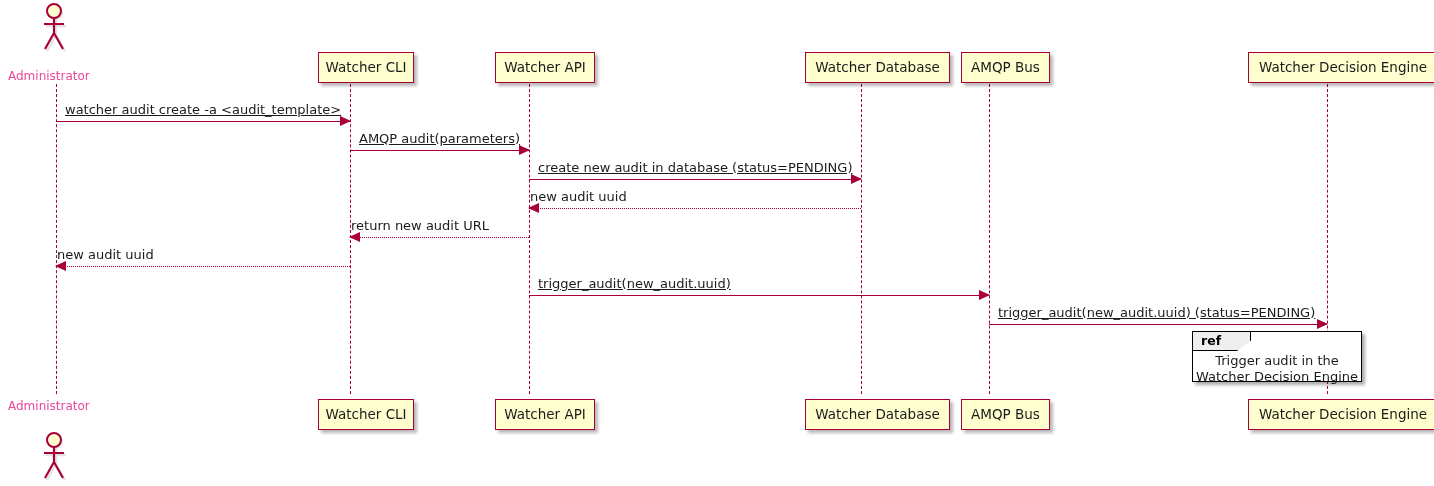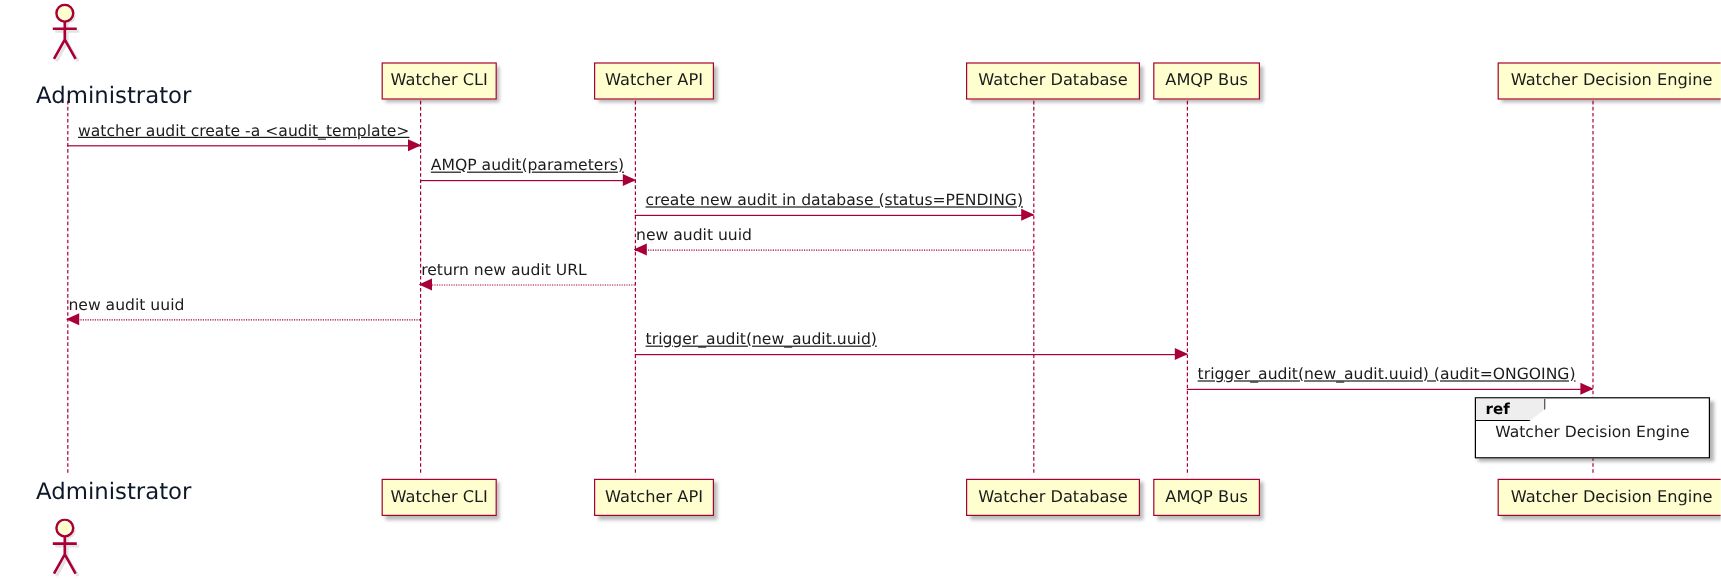--- a/index.html
+++ b/index.html
@@ -50,24 +50,23 @@
   }
 
   
   .actor {
     position: absolute;
     width: 34px;
     height: 50px;
   }
   .actor-label {
     position: absolute;
-    font-size: 19px;
-    color: #0f172a;
+    font-size: 12px;
+    color: #ec4899;
     white-space: nowrap;
-    margin-left: 22px;
   }
 
   
   .msg {
     position: absolute;
     height: 0;
   }
   .msg .line {
     position: absolute;
     left: 0;
@@ -249,25 +248,26 @@
 
   <div class="msg to-right" style="left:529px; top:295px; width:460px;">
     <div class="line"></div>
     <div class="head"></div>
     <div class="mlabel">trigger_audit(new_audit.uuid)</div>
   </div>
 
   <div class="msg to-right" style="left:989px; top:324px; width:338px;">
     <div class="line"></div>
     <div class="head"></div>
-    <div class="mlabel">trigger_audit(new_audit.uuid) (audit=ONGOING)</div>
-  </div>
-
-  <div class="ref-box" style="left:1229px; top:331px; width:196px; height:51px;">
+    <div class="mlabel">trigger_audit(new_audit.uuid) (status=PENDING)</div>
+  </div>
+
+  <div class="ref-box" style="left:1192px; top:331px; width:170px; height:51px;">
     <div class="ref-tab">
       <span class="rlabel">ref</span>
     </div>
     <div class="ref-body">
+      <div>Trigger audit in the</div>
       <div>Watcher Decision Engine</div>
     </div>
   </div>
 
 </div>
 
 </body></html>

